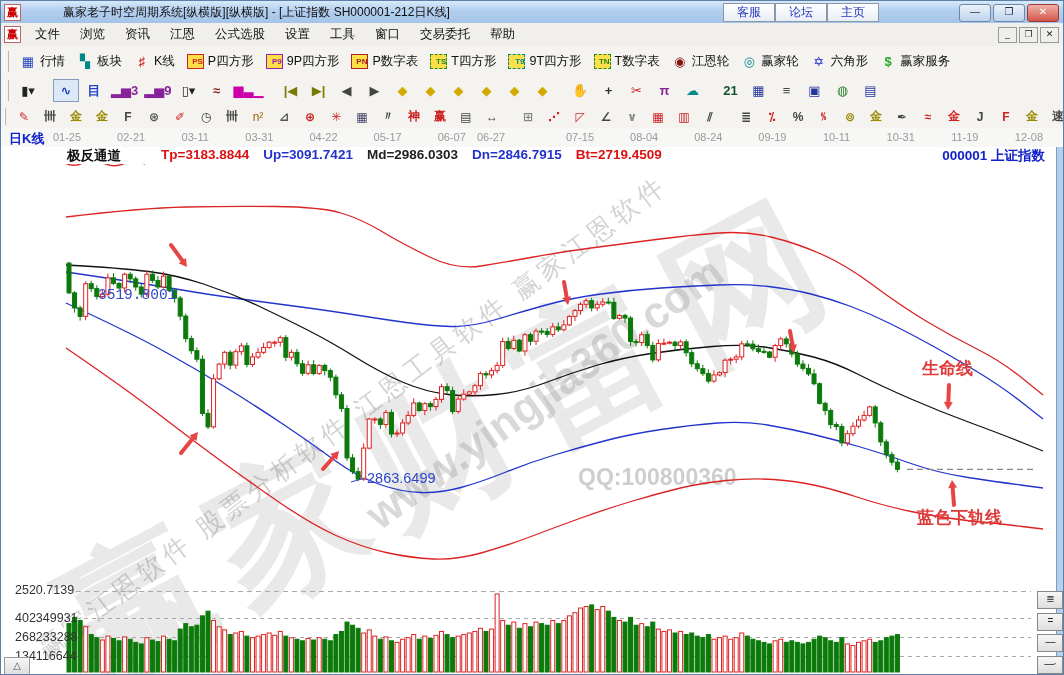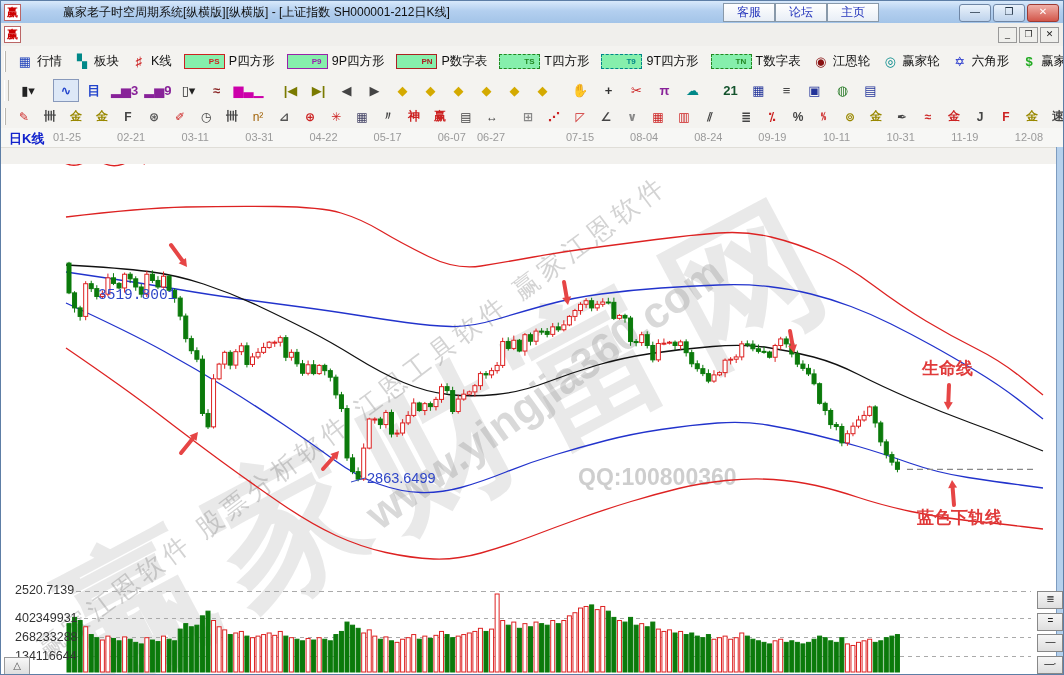--- a/index.html
+++ b/index.html
@@ -19,21 +19,21 @@
   .mdi-btns{position:absolute;right:4px;top:4px;display:flex;gap:2px;}
   .mdi-btn{width:17px;height:14px;border:1px solid #999;background:#efefec;font-size:9px;line-height:12px;text-align:center;color:#222;}
   
   .toolbar{position:absolute;left:0;width:100%;background:#f4f3f0;display:flex;align-items:center;border-bottom:1px solid #dcdad4;}
   .t1{top:45px;height:30px;}
   .t2{top:75px;height:29px;}
   .t3{top:104px;height:23px;}
   .handle{width:3px;height:70%;border-left:1px solid #fff;border-right:1px solid #b9b6ae;margin:0 5px 0 3px;}
   .vsep{width:1px;height:70%;background:#c6c3bb;border-right:1px solid #fff;margin:0 4px;}
   .tb1-item{display:flex;align-items:center;gap:4px;padding:2px 6px;cursor:pointer;font-size:12.5px;color:#111;white-space:nowrap;}
-  .badge{display:inline-block;width:15px;height:13px;font-size:8px;font-weight:bold;text-align:left;line-height:13px;background:#86efac;padding-left:24px;}
+  .badge{display:inline-block;width:15px;height:13px;font-size:8px;font-weight:bold;text-align:right;line-height:13px;background:#fde047;}
   .glyph16{display:inline-block;width:16px;text-align:center;font-size:13px;line-height:15px;}
   .tb-btn{display:flex;align-items:center;justify-content:center;min-width:22px;height:21px;margin:0 1px;border:1px solid transparent;background:transparent;cursor:pointer;font-size:13px;padding:0 1px;}
   .tb-btn.pressed{border:1px solid #8899bb;background:#dde8f7;}
   .t3 .tb-btn{height:18px;min-width:20px;font-size:12px;}
   
   .daterow{position:absolute;left:0;top:127px;width:100%;height:19px;background:#f7f7f5;border-bottom:1px solid #e0ded8;}
   .period-label{position:absolute;left:8px;top:2px;color:#1122cc;font-size:13px;font-weight:bold;}
   .date-tick{position:absolute;top:3px;transform:translateX(-50%);font-size:11px;color:#9a9a9a;white-space:nowrap;}
   .chartheader{position:absolute;left:0;top:146px;width:100%;height:17px;background:#fff;border-bottom:1px solid #5566cc;font-size:13.5px;}
   .ch-ind{position:absolute;left:66px;top:0;color:#111;font-weight:bold;}
@@ -71,20 +71,32 @@
       </div>
     <div class="win-btns" id="win-btns">
         <div class="win-btn">—</div>
         <div class="win-btn">❐</div>
         <div class="win-btn close">✕</div>
       </div>
   </div>
 
   <div class="menubar">
     <span class="app-icon">赢</span>
+    <div id="menu-items" style="display:flex;">
+        <div class="menu-item">文件</div>
+        <div class="menu-item">浏览</div>
+        <div class="menu-item">资讯</div>
+        <div class="menu-item">江恩</div>
+        <div class="menu-item">公式选股</div>
+        <div class="menu-item">设置</div>
+        <div class="menu-item">工具</div>
+        <div class="menu-item">窗口</div>
+        <div class="menu-item">交易委托</div>
+        <div class="menu-item">帮助</div>
+      </div>
     <div class="mdi-btns" id="mdi-btns">
         <div class="mdi-btn">_</div>
         <div class="mdi-btn">❐</div>
         <div class="mdi-btn">✕</div>
       </div>
   </div>
 
   <div class="toolbar t1">
     <div class="handle"></div>
     <div id="toolbar-top-items" style="display:flex;align-items:center;">
@@ -382,20 +394,31 @@
         <span class="date-tick" style="left: 643.17px;">08-04</span>
         <span class="date-tick" style="left: 707.3px;">08-24</span>
         <span class="date-tick" style="left: 771.43px;">09-19</span>
         <span class="date-tick" style="left: 835.56px;">10-11</span>
         <span class="date-tick" style="left: 899.69px;">10-31</span>
         <span class="date-tick" style="left: 963.82px;">11-19</span>
         <span class="date-tick" style="left: 1027.95px;">12-08</span>
       </div>
   </div>
 
+  <div class="chartheader">
+    <span class="ch-ind">极反通道</span>
+    <div class="ch-vals" id="header-values">
+        <span style="color: rgb(221, 17, 17);">Tp=3183.8844</span>
+        <span style="color: rgb(34, 51, 204);">Up=3091.7421</span>
+        <span style="color: rgb(34, 34, 34);">Md=2986.0303</span>
+        <span style="color: rgb(34, 51, 204);">Dn=2846.7915</span>
+        <span style="color: rgb(221, 17, 17);">Bt=2719.4509</span>
+      </div>
+    <span class="ch-right">000001 上证指数</span>
+  </div>
 
   <div class="chartarea">
     <div class="wm wm-big">赢家财富网</div>
     <div class="wm wm-diag">赢家江恩软件  股票分析软件  江恩工具软件  赢家江恩软件</div>
     <div class="wm wm-site">www.yingjia360.com</div>
     <div class="wm wm-qq">QQ:100800360</div>
     <svg id="chart-svg" width="1064" height="512" viewBox="0 163 1064 512">
         <line x1="75" y1="590.5" x2="1030" y2="590.5" stroke="#aaa" stroke-dasharray="5 4" stroke-width="1"></line>
         <line x1="75" y1="617.5" x2="1030" y2="617.5" stroke="#aaa" stroke-dasharray="4 4" stroke-width="1"></line>
         <line x1="75" y1="636.5" x2="1030" y2="636.5" stroke="#aaa" stroke-dasharray="4 4" stroke-width="1"></line>

